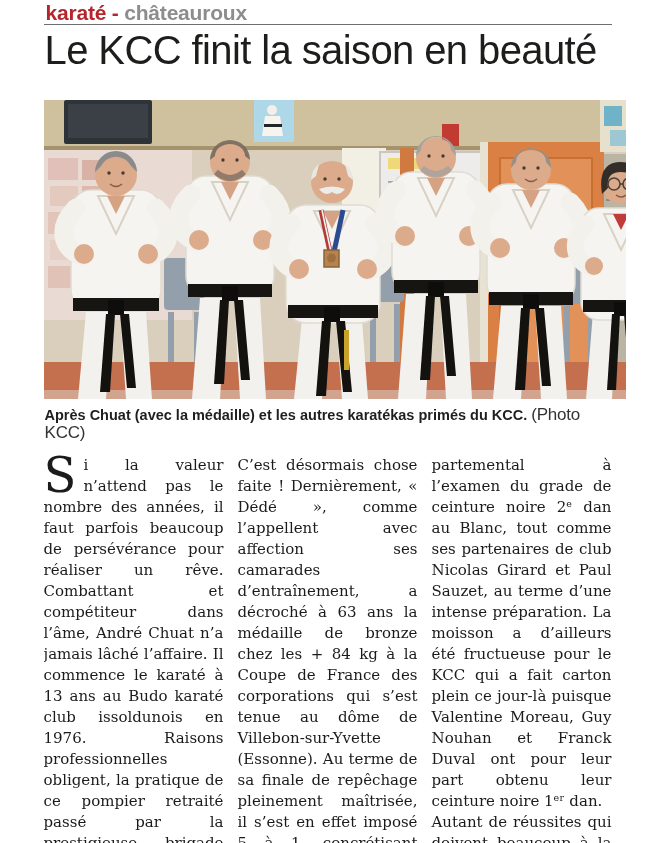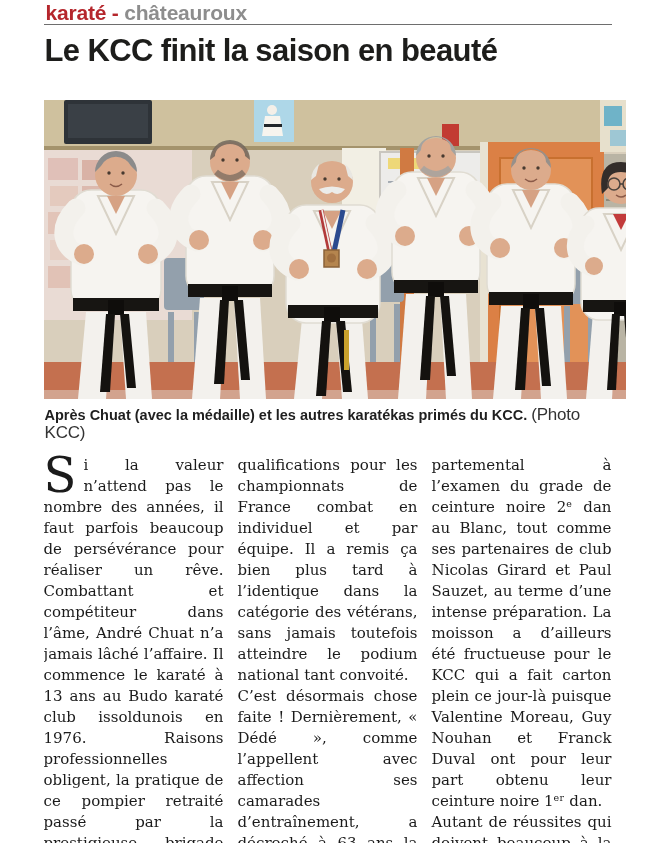--- a/index.html
+++ b/index.html
@@ -14,22 +14,22 @@
     margin:0 14px 0 14px; padding:2px 0 1px 2px;
     border-bottom:1px solid #6e6e6e;
     font-family:"Liberation Sans", sans-serif; font-weight:bold;
     font-size:21px; line-height:21px; letter-spacing:-0.2px;
   }
   .kicker-topic { color:#b5262c; }
   .kicker-sep   { color:#b5262c; }
   .kicker-loc   { color:#8d8d8d; }
   .headline {
     margin:7px 14px 0 15px;
-    font-family:"Liberation Sans", sans-serif; font-weight:bold;
-    font-size:31px; line-height:37px; letter-spacing:-0.6px; color:#1d1d1b;
+    font-family:"Liberation Sans", sans-serif; font-weight:normal;
+    font-size:40px; line-height:37px; letter-spacing:-0.6px; color:#1d1d1b;
   }
   
   .photo-wrap { margin:31px 14px 0 14px; width:619px; height:299px; overflow:hidden; background:#cfc19e; }
   .photo-wrap svg { display:block; }
   .caption-row {
     margin:7px 14px 0 15px;
     font-family:"Liberation Sans", sans-serif;
     font-size:14.5px; line-height:18px; color:#1f1f1f; font-weight:600;
   }
   .caption-credit { font-size:17px; font-weight:normal; color:#333; margin-left:4px; letter-spacing:-0.2px; }
@@ -278,21 +278,20 @@
   <div class="caption-row">
     <span>Après Chuat (avec la médaille) et les autres karatékas primés du KCC.</span><span class="caption-credit">(Photo KCC)</span>
   </div>
 
   <div class="columns">
     <div class="col">
       <p class="para"><span class="dropcap">S</span><span>i la valeur n’attend pas le nombre des années, il faut parfois beaucoup de persévérance pour réaliser un rêve. Combattant et compétiteur dans l’âme, André Chuat n’a jamais lâché l’affaire. Il commence le karaté à 13 ans au Budo karaté club issoldunois en 1976. Raisons professionnelles obligent, la pratique de ce pompier retraité passé par la prestigieuse brigade des sapeurs-pompiers de Paris connaîtra des interruptions en 1981 et 1982, puis de 1988 à 2015.</span></p>
 
     </div>
     <div class="col">
-      <p class="para">qualifications pour les championnats de France combat en individuel et par équipe. Il a remis ça bien plus tard à l’identique dans la catégorie des vétérans, sans jamais toutefois atteindre le podium national tant convoité.</p>
       <p class="para">C’est désormais chose faite ! Dernièrement, « Dédé », comme l’appellent avec affection ses camarades d’entraînement, a décroché à 63 ans la médaille de bronze chez les + 84 kg à la Coupe de France des corporations qui s’est tenue au dôme de Villebon-sur-Yvette (Essonne). Au terme de sa finale de repêchage pleinement maîtrisée, il s’est en effet imposé 5 à 1, concrétisant ainsi son rêve de gosse.</p>
 
     </div>
     <div class="col">
       <p class="para">partemental à l’examen du grade de ceinture noire 2ᵉ dan au Blanc, tout comme ses partenaires de club Nicolas Girard et Paul Sauzet, au terme d’une intense préparation. La moisson a d’ailleurs été fructueuse pour le KCC qui a fait carton plein ce jour-là puisque Valentine Moreau, Guy Nouhan et Franck Duval ont pour leur part obtenu leur ceinture noire 1ᵉʳ dan.</p>
       <p class="para">Autant de réussites qui doivent beaucoup à la qualité de l’enseignement dispensé au sein du club par l’incontournable 8ᵉ dan Alain Auclert et le 7ᵉ dan Giobatta Giusto, expert fédéral-délégué aux grades. Après le temps des traditionnels entraînements libres de juillet, chaque mercredi à partir de 18 h, viendra pour tous le temps d’un repos bien mérité, avant de repartir de plus belle dès le 4 septembre.</p>
     </div>
   </div>
 
 </div>

